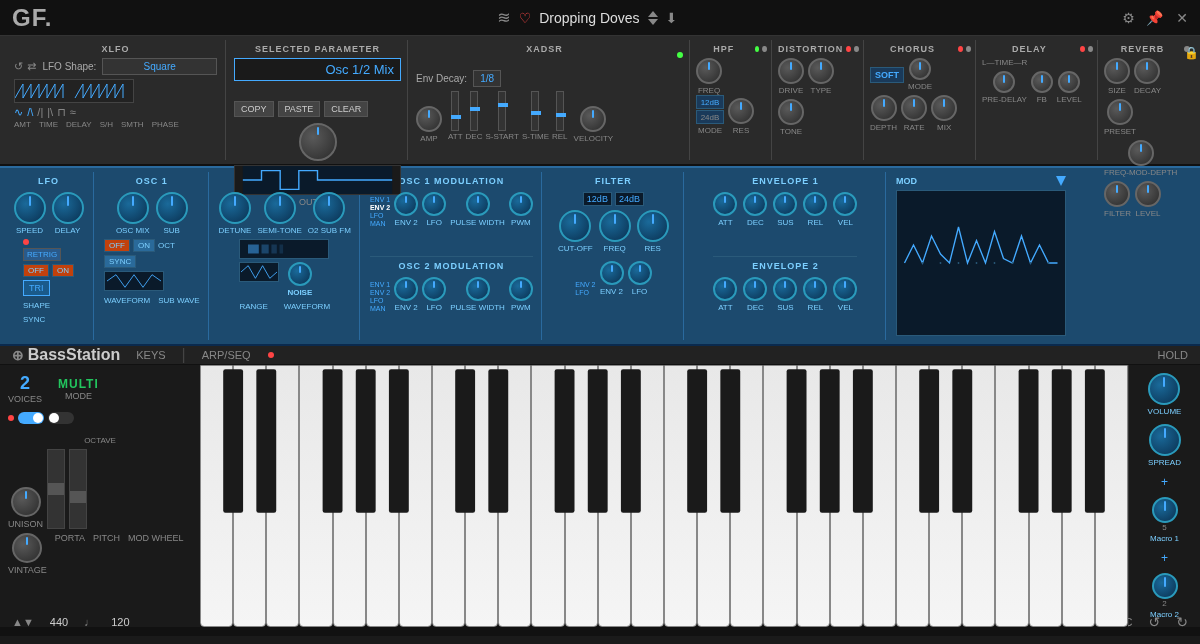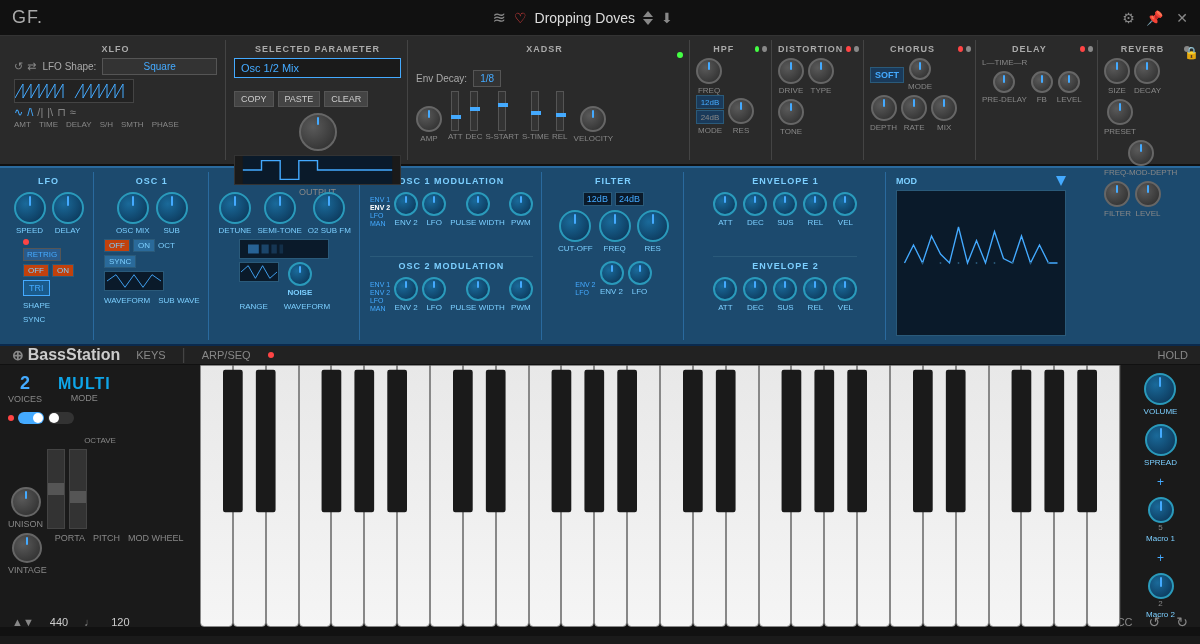--- a/index.html
+++ b/index.html
@@ -18,23 +18,23 @@
       height: 36px;
       background: #111;
       display: flex;
       align-items: center;
       justify-content: space-between;
       padding: 0 12px;
       border-bottom: 1px solid #333;
     }
     .top-bar-left { display: flex; align-items: center; gap: 8px; }
     .gf-logo {
-      font-weight: normal;
+      font-weight: bold;
       color: #fff;
-      font-size: 18px;
+      font-size: 24px;
       letter-spacing: 1px;
     }
     .gf-logo span { color: #aaa; }
     .top-bar-center { display: flex; align-items: center; gap: 8px; color: #ccc; font-size: 13px; }
     .waveform-icon { color: #888; font-size: 16px; }
     .heart-icon { color: #e44; font-size: 14px; }
     .top-bar-right { display: flex; align-items: center; gap: 12px; color: #888; font-size: 14px; }
     .nav-arrows { display: flex; flex-direction: column; gap: 2px; }
     .arrow-up { border-left: 5px solid transparent; border-right: 5px solid transparent; border-bottom: 6px solid #888; }
     .arrow-down { border-left: 5px solid transparent; border-right: 5px solid transparent; border-top: 6px solid #888; }
@@ -89,25 +89,25 @@
     
     .sparam-section {
       width: 180px;
       min-width: 180px;
       padding: 4px 6px;
       border-right: 1px solid #444;
     }
     .sparam-display {
       background: #1a1a1a;
       color: #4af;
-      font-size: 11px;
+      font-size: 13px;
       padding: 3px 6px;
       border: 1px solid #4af;
-      text-align: left;
-      margin-bottom: 13px;
+      text-align: right;
+      margin-bottom: 20px;
     }
     .sparam-buttons { display: flex; gap: 4px; margin-bottom: 6px; }
     .sparam-btn {
       background: #444;
       color: #ccc;
       font-size: 9px;
       padding: 2px 6px;
       border: 1px solid #555;
       cursor: pointer;
     }
@@ -386,22 +386,22 @@
     }
     .bs-voices-row { display: flex; gap: 16px; align-items: center; }
     .bs-label { color: #888; font-size: 9px; text-align: center; }
     .bs-number {
       color: #4af;
       font-size: 18px;
       font-weight: bold;
       text-align: center;
     }
     .bs-multi {
-      color: #0ea5e9;
-      font-size: 16px;
+      color: #22c55e;
+      font-size: 12px;
       font-weight: bold;
       letter-spacing: 1px;
     }
 
     .bs-pitch-area {
       display: flex;
       gap: 4px;
       align-items: flex-end;
     }
     .pitch-strip {
@@ -431,21 +431,21 @@
       flex: 1;
       background: linear-gradient(to bottom, #e8e8e8, #f5f5f5);
       border: 1px solid #888;
       border-radius: 0 0 4px 4px;
       cursor: pointer;
       position: relative;
     }
 
     
     .bs-right-controls {
-      width: 80px;
+      width: 72px;
       background: #1a1a1a;
       display: flex;
       flex-direction: column;
       align-items: center;
       padding: 8px;
       gap: 8px;
       border-left: 1px solid #333;
     }
 
     

